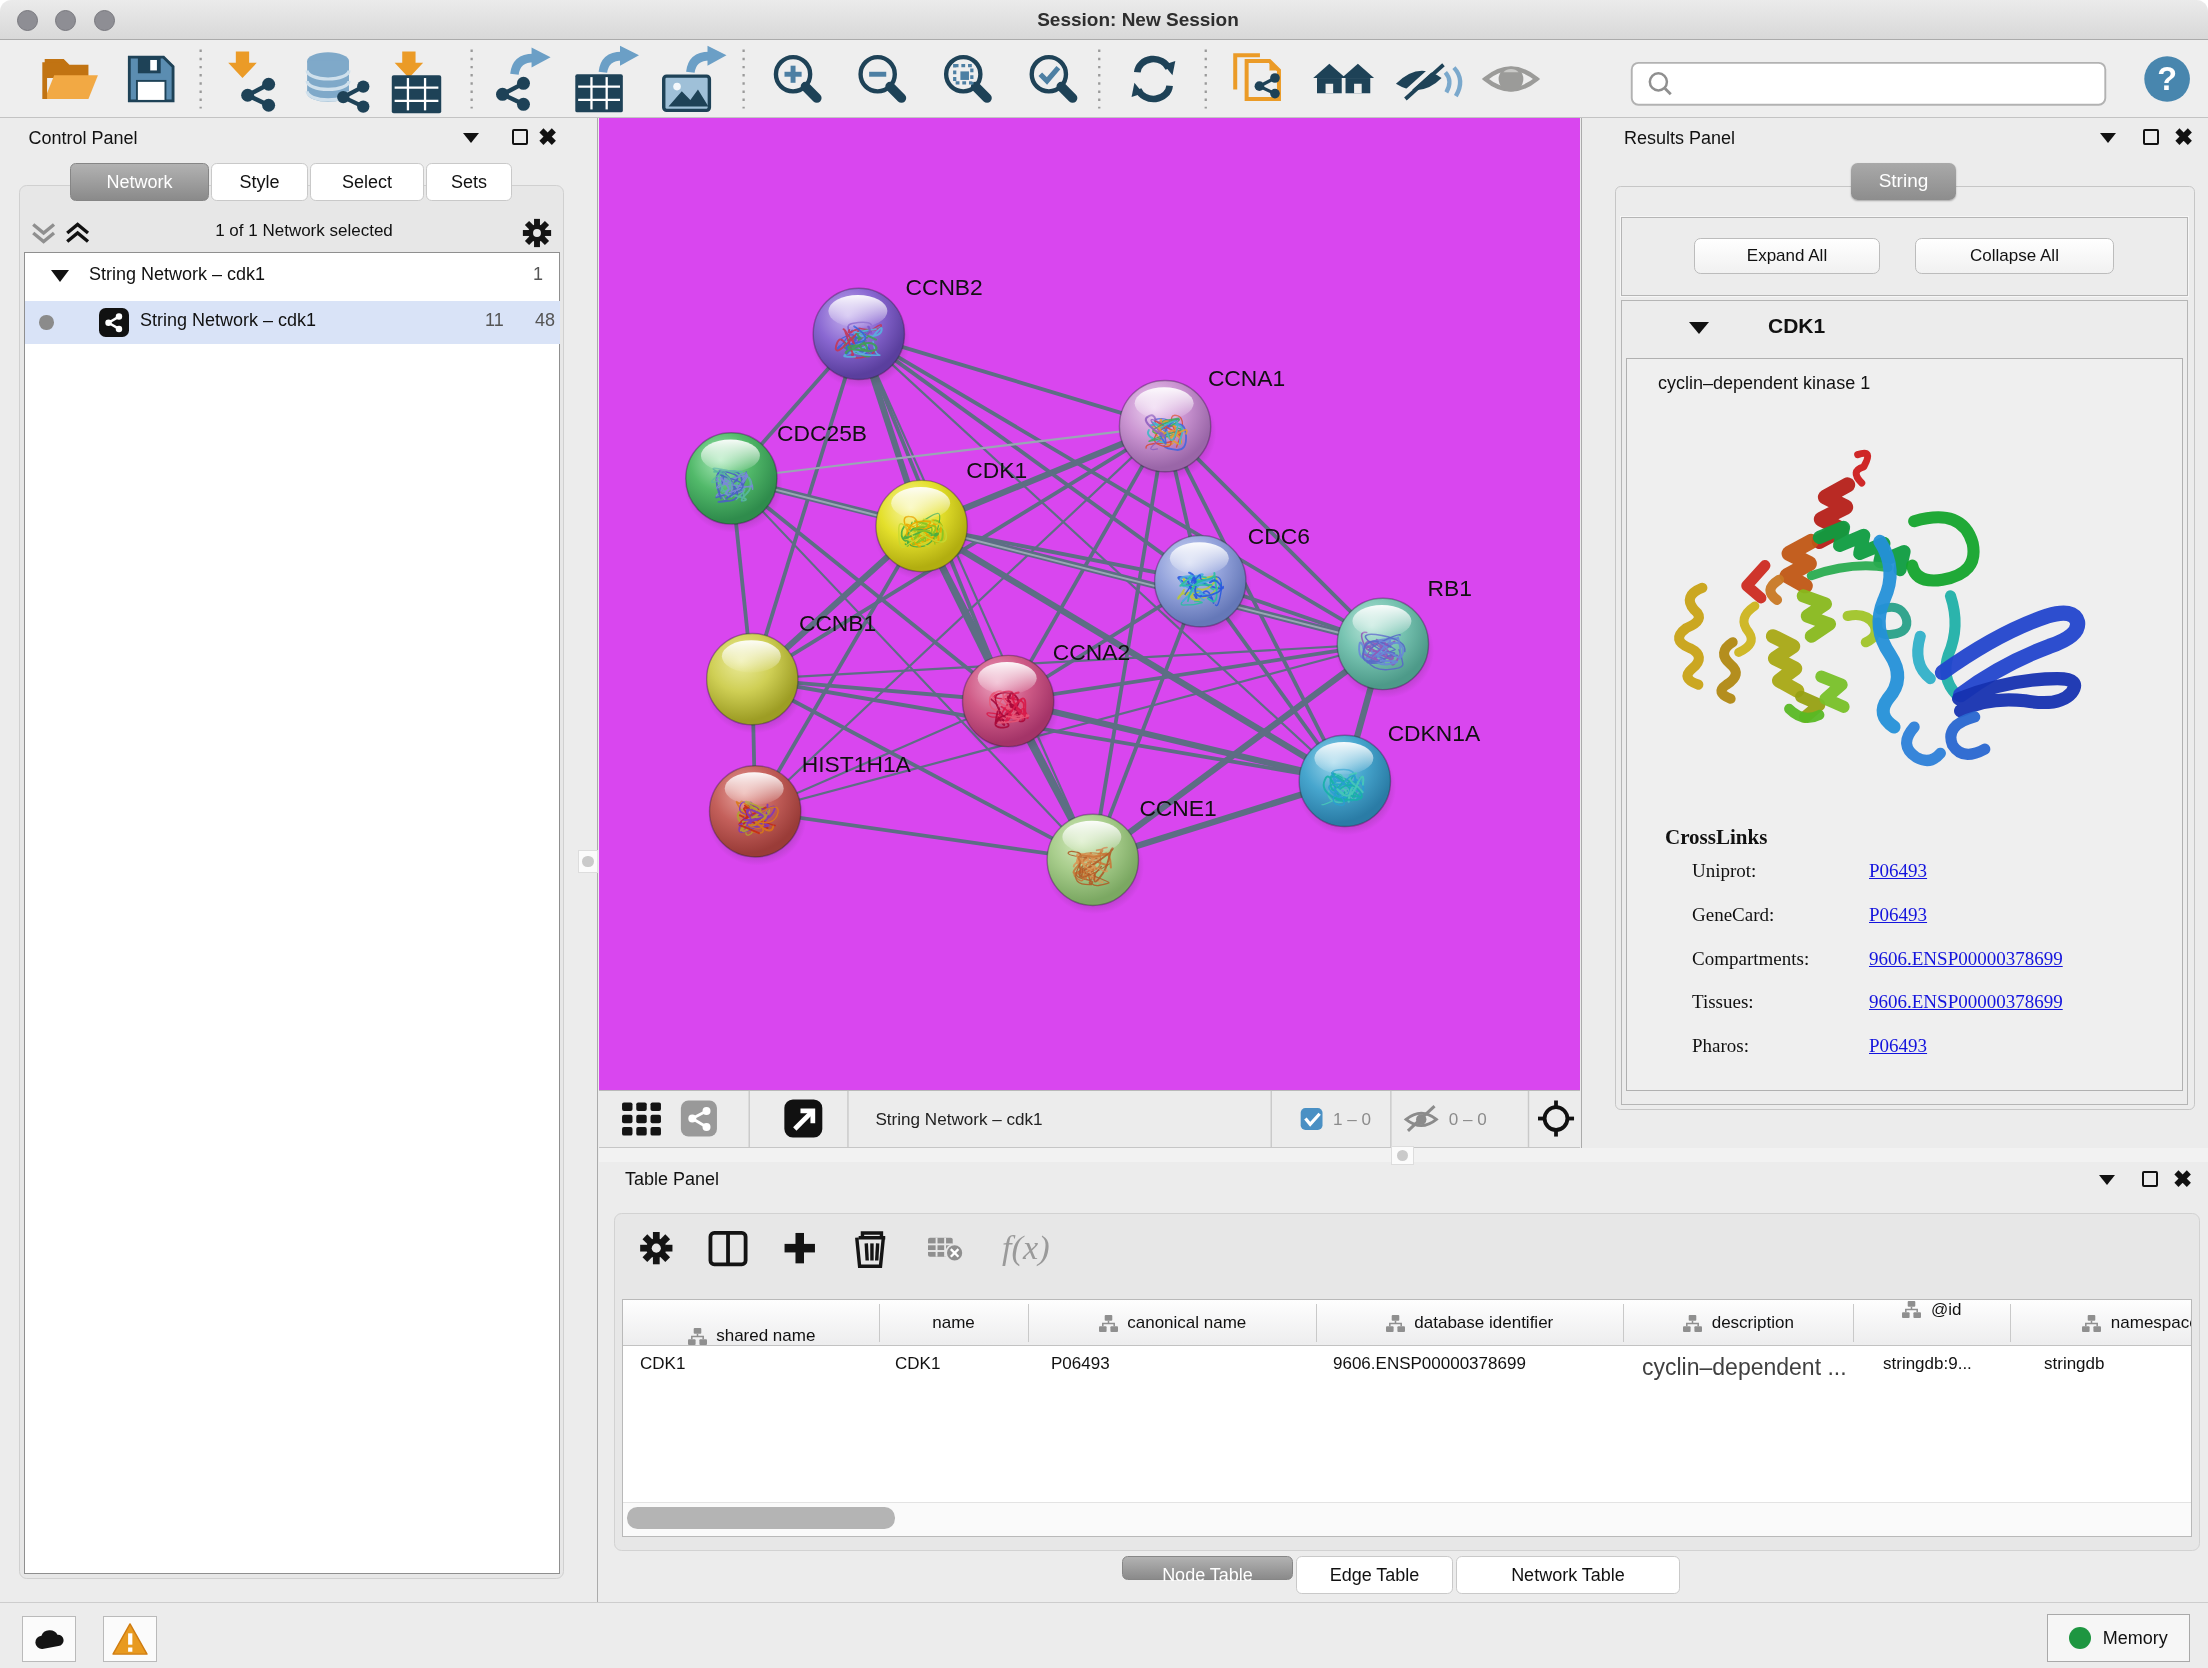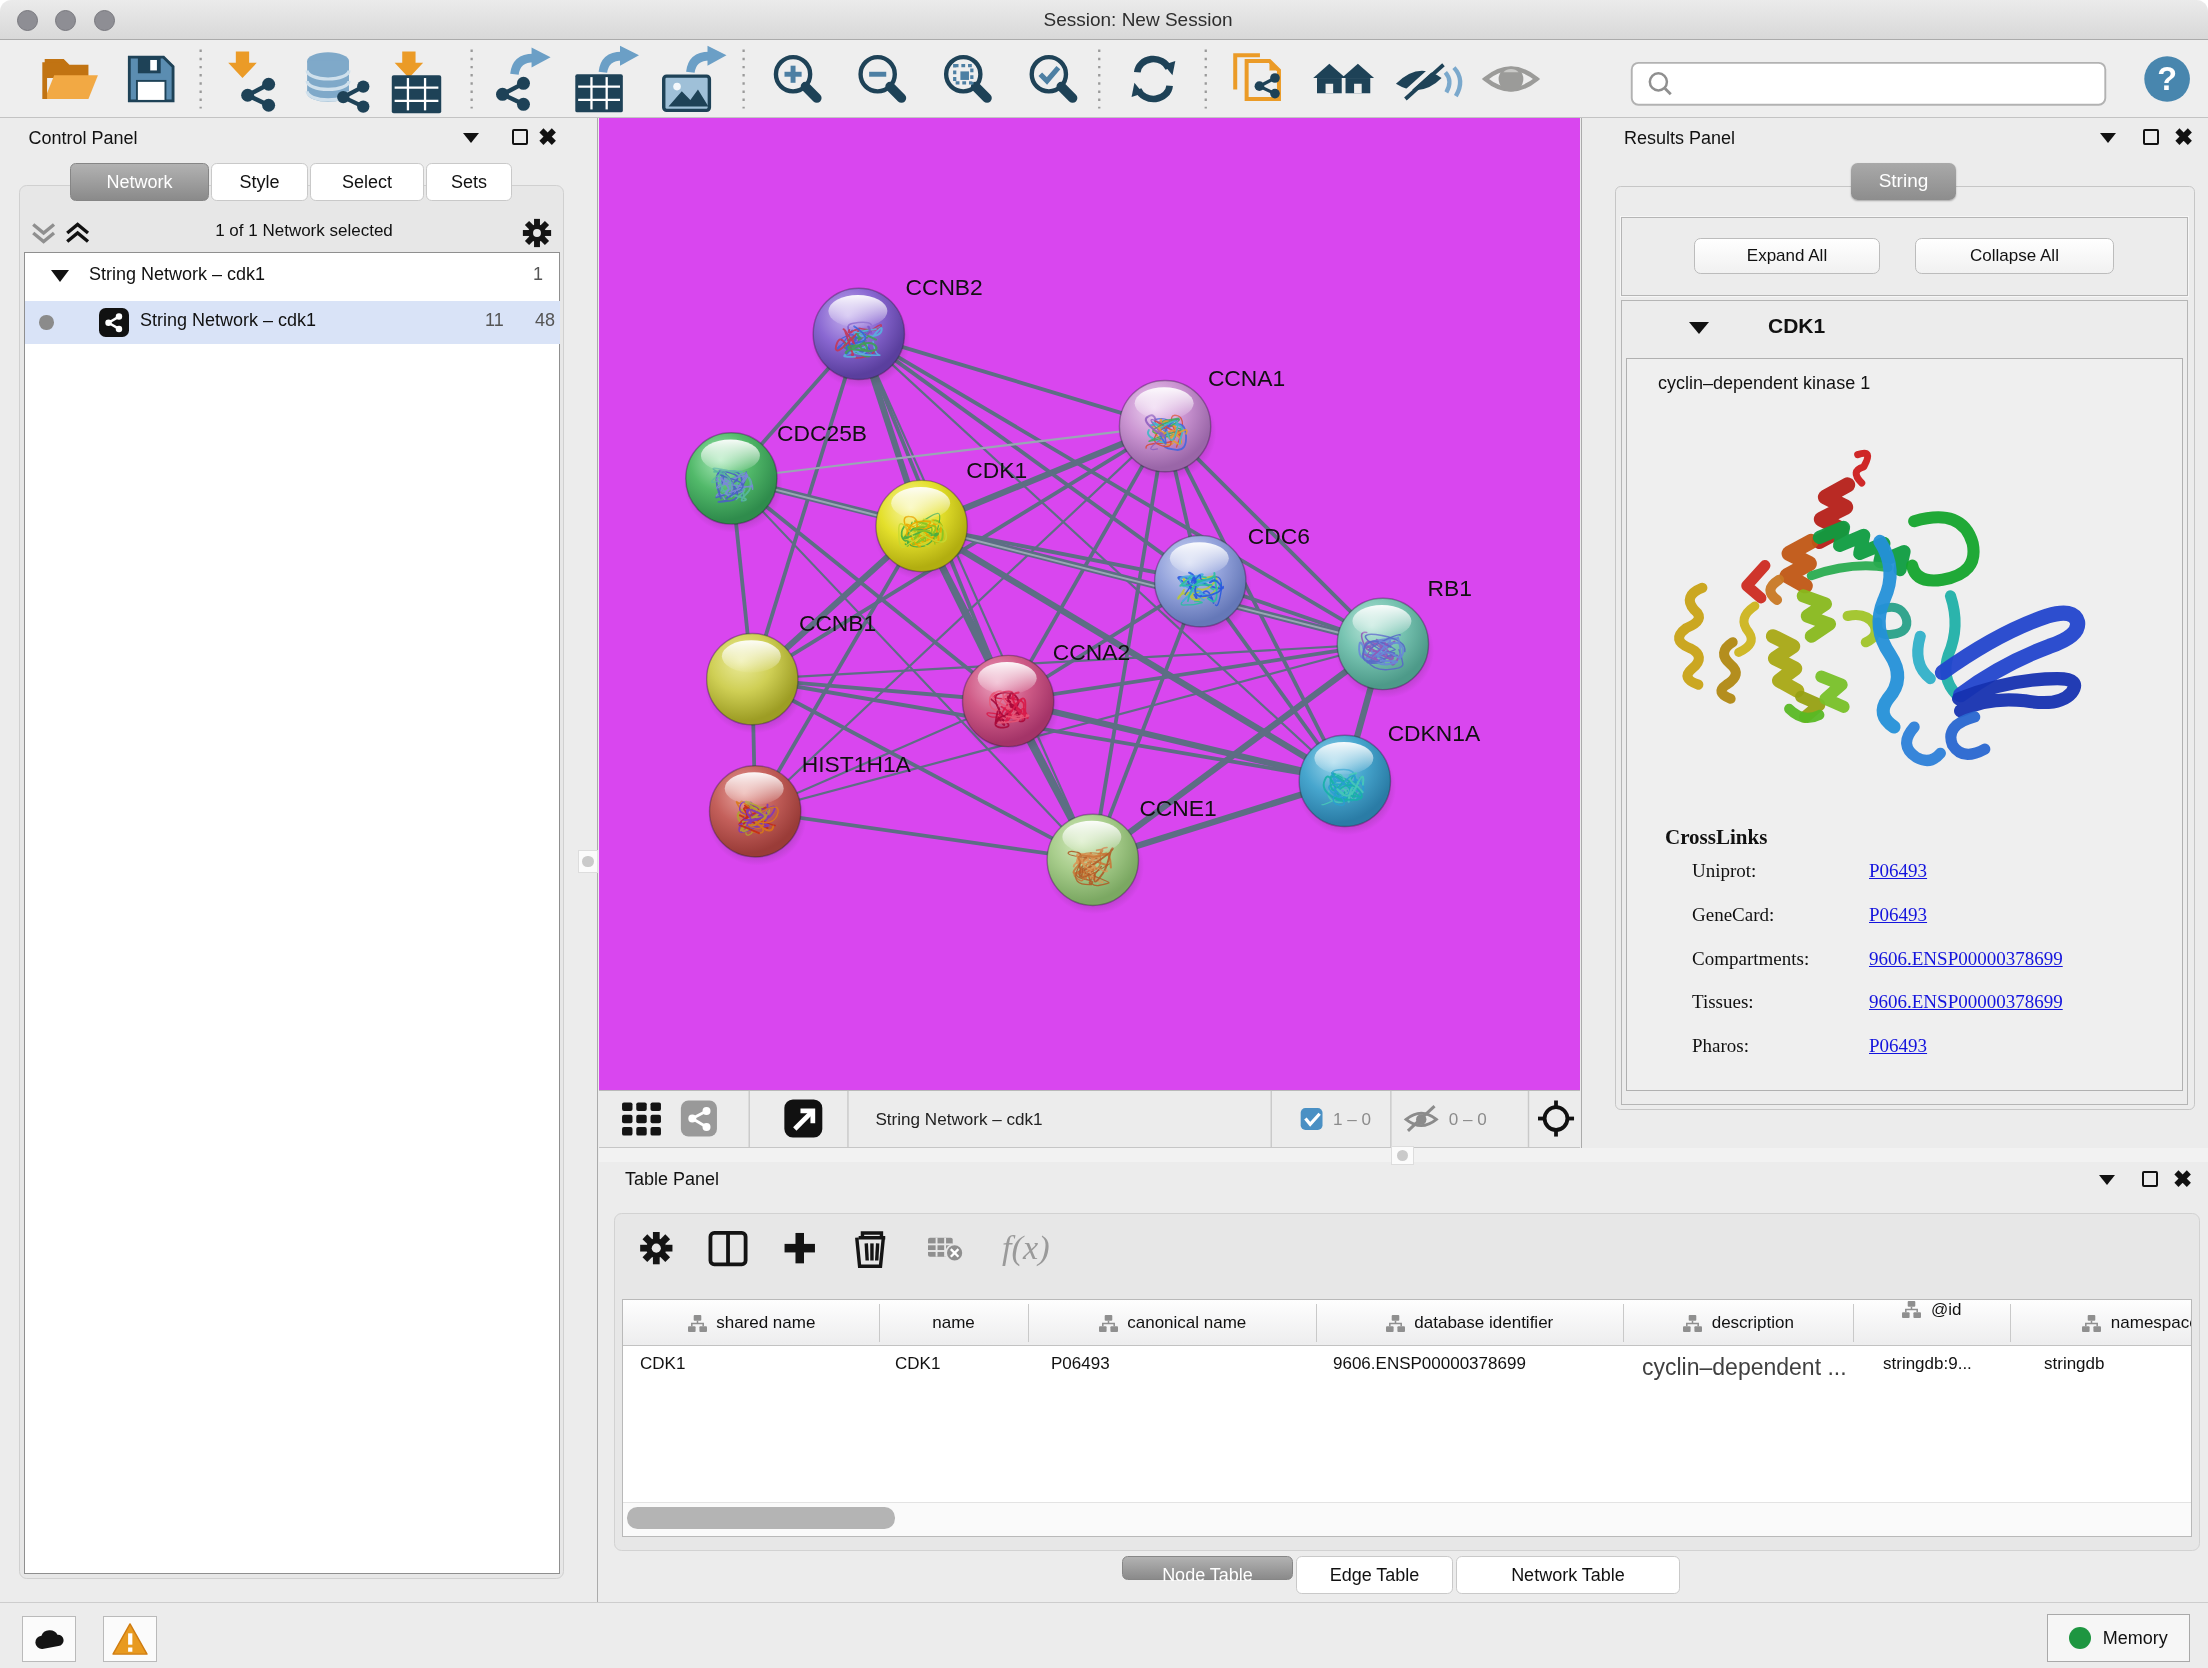--- a/index.html
+++ b/index.html
@@ -1,19 +1,19 @@
 <!DOCTYPE html>
 <html style="font-size:15px"><head><meta charset="utf-8"><title>Session: New Session</title>
 <style>
 *{margin:0;padding:0;box-sizing:border-box}
 html,body{width:2208px;height:1668px;overflow:hidden;font-family:"Liberation Sans",sans-serif;background:#ececec}
 .abs{position:absolute}
 .titlebar{position:absolute;left:0;top:0;width:2208px;height:40px;background:linear-gradient(#ebebeb,#d8d8d8);border-bottom:1px solid #ababab;border-radius:11.4px 11.4px 0 0;z-index:2}
 .tl{position:absolute;top:9.5px;width:21px;height:21px;border-radius:50%;background:#8e8e94;border:1px solid #78787e}
-.wtitle{position:absolute;top:8.6px;left:1138px;transform:translateX(-50%);font-size:19px;font-weight:normal;color:#2e2e2e;white-space:nowrap}
+.wtitle{position:absolute;top:8.6px;left:1138px;transform:translateX(-50%);font-size:19px;font-weight:bold;color:#2e2e2e;white-space:nowrap}
 .toolbar{position:absolute;left:0;top:40px;width:2208px;height:78px;background:#eeeeee;border-bottom:1px solid #c3c3c3}
 .panel-title{font-size:18px;color:#111;white-space:nowrap}
 .ctl-arrow{width:0;height:0;border-left:8.6px solid transparent;border-right:8.6px solid transparent;border-top:10.5px solid #111}
 .ctl-sq{width:16px;height:16px;border:2.4px solid #111;border-radius:1.9px}
 .ctl-x{font-size:23px;font-weight:bold;color:#111;line-height:16px}
 .tab{position:absolute;z-index:5;height:38px;border:1px solid #c9c9c9;border-radius:5.7px;background:#fff;color:#111;font-size:18px;text-align:center;line-height:36px}
 .tab.sel{background:linear-gradient(#b2b2b2,#8a8a8a);color:#fff;border-color:#868686}
 .btn{position:absolute;background:linear-gradient(#ffffff,#f1f1f1);border:1px solid #bcbcbc;border-radius:6.7px;font-size:17px;color:#111;text-align:center}
 .sep-v{position:absolute;width:1px;background:#c9c9c9}
 .link{font-family:"Liberation Serif",serif;color:#1414dd;text-decoration:underline}
@@ -802,21 +802,21 @@
         <line x1="330" y1="40" x2="356" y2="40" stroke="#e7e7e7" stroke-width="2"></line>
         <line x1="339" y1="26" x2="339" y2="46" stroke="#e7e7e7" stroke-width="2"></line>
         <line x1="348" y1="26" x2="348" y2="46" stroke="#e7e7e7" stroke-width="2"></line>
         <circle cx="358" cy="42" r="9" fill="#8f8f8f" stroke="#e7e7e7" stroke-width="2"></circle>
         <path d="M354 38 l8 8 m0 -8 l-8 8" stroke="#fff" stroke-width="2.4"></path>
       </g>
       <text x="408" y="48" font-size="36" fill="#9a9a9a" font-family="Liberation Serif,serif" font-style="italic">f(x)</text>
     </svg>
     <div class="abs" style="left:23px;top:151px;width:1570px;height:238px;background:#fff;border:1px solid #b9b9b9;overflow:hidden">
       <div class="abs" style="left:0;top:0;width:1568px;height:46px;background:linear-gradient(#fefefe,#ededee);border-bottom:1px solid #c2c2c2"></div>
-      <div class="abs" style="left:0px;top:0;width:256px;height:46px;display:flex;align-items:center;justify-content:center;font-size:17px;color:#111;overflow:hidden">
+      <div class="abs" style="left:0px;top:0;width:256px;height:46px;display:flex;align-items:flex-end;justify-content:center;font-size:17px;color:#111;overflow:hidden">
         <svg width="21" height="19" viewBox="0 0 22 20" style="margin-right:8.6px;flex:none">
           <g fill="#8f8f8f">
             <rect x="7" y="1" width="8" height="6" rx="1"></rect>
             <rect x="1" y="13" width="8" height="6" rx="1"></rect>
             <rect x="13" y="13" width="8" height="6" rx="1"></rect>
           </g>
           <g stroke="#8f8f8f" stroke-width="1.6" fill="none">
             <path d="M11 7 v3 M5 13 v-3 h12 v3"></path>
           </g>
         </svg>

